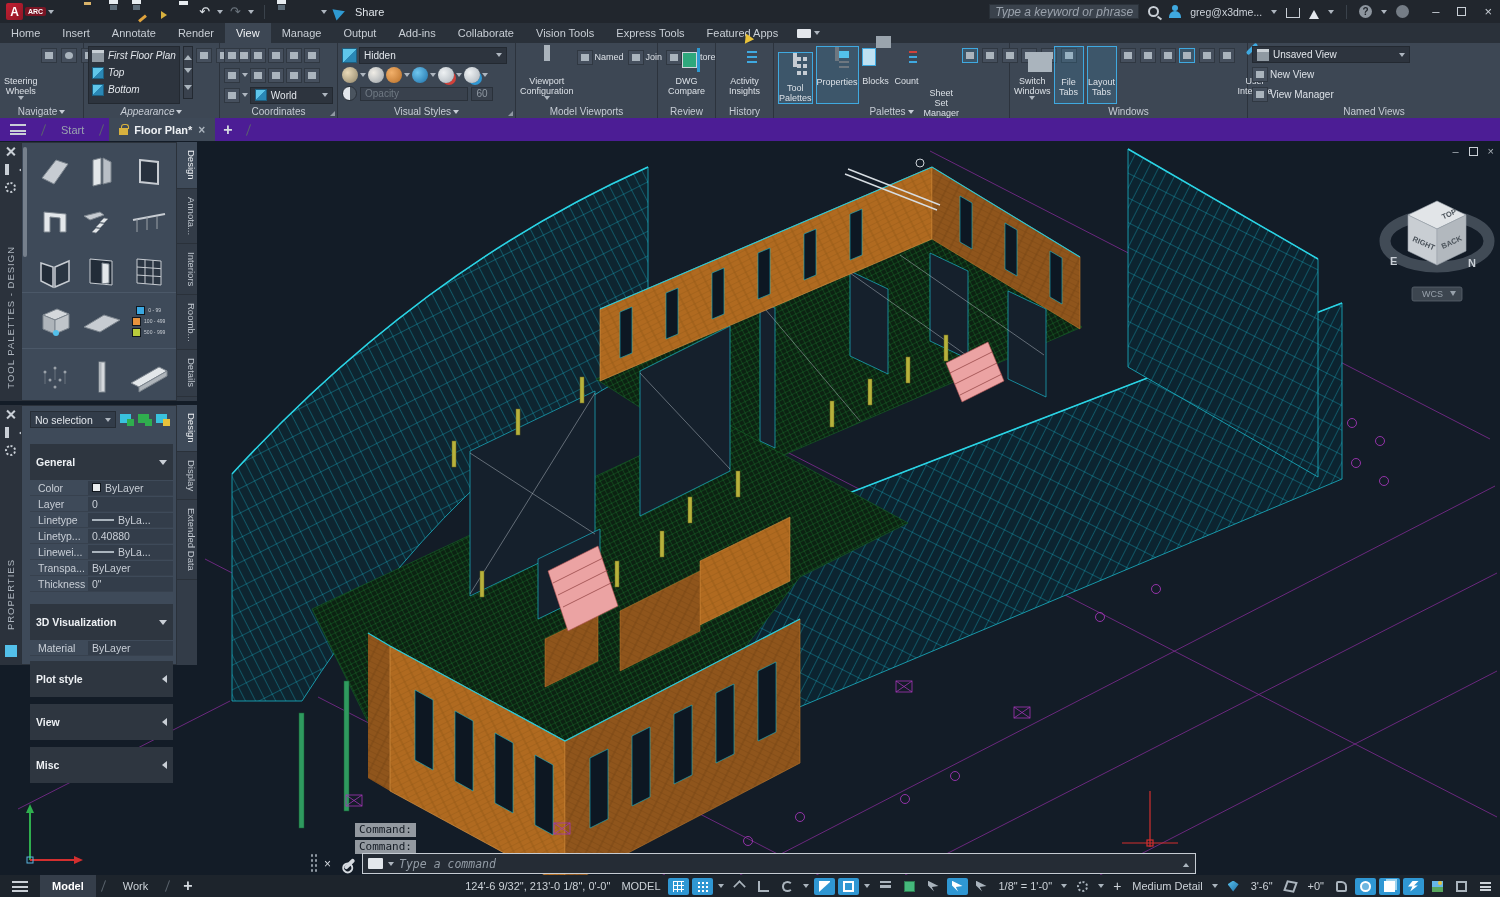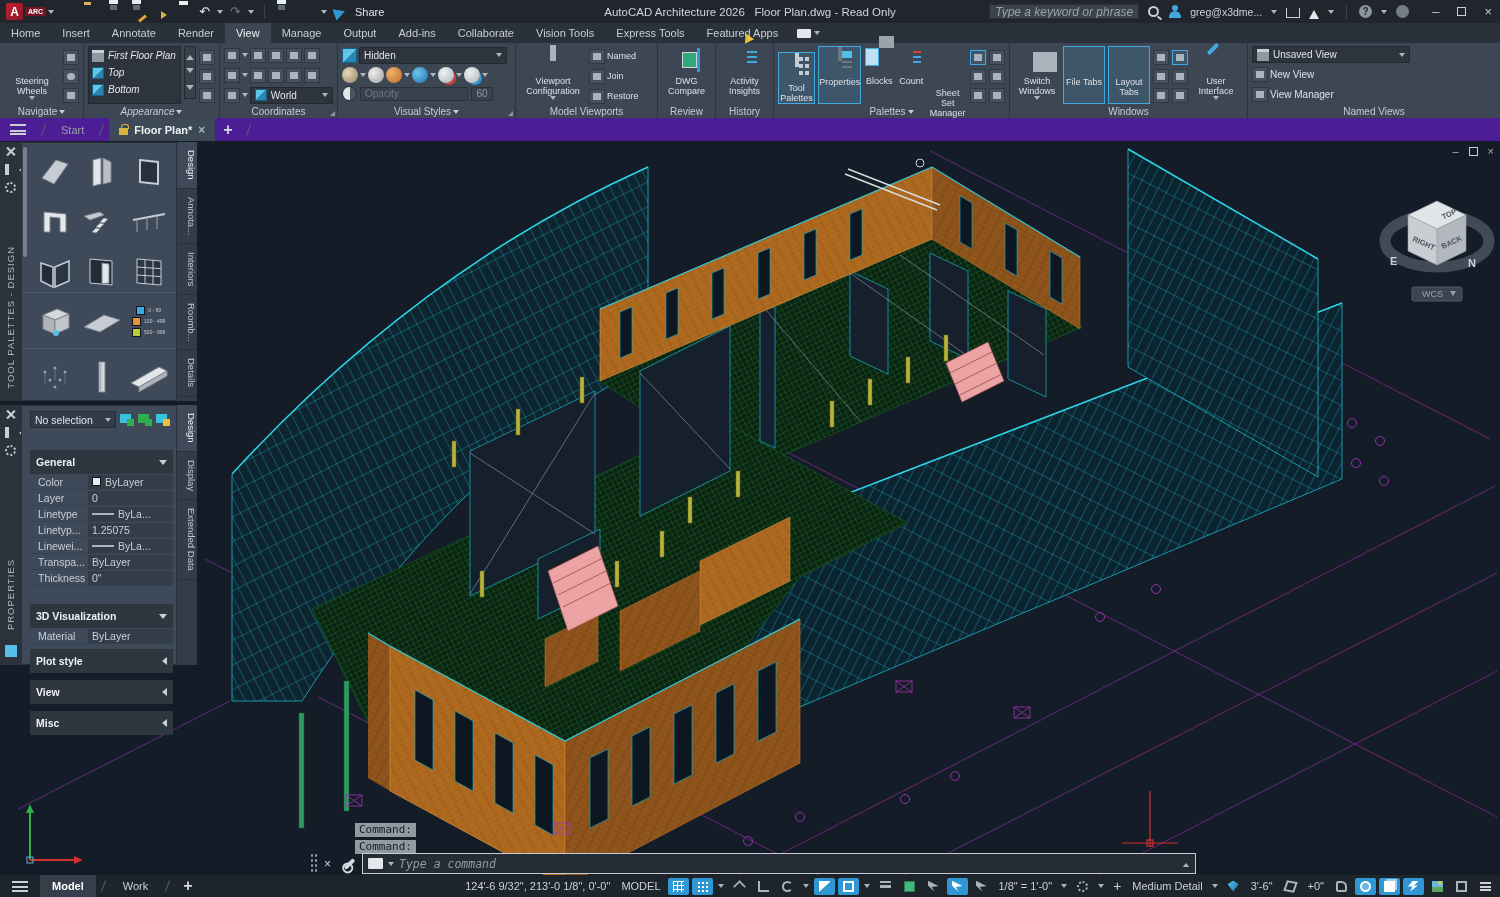--- a/index.html
+++ b/index.html
@@ -86,21 +86,21 @@
   .blkico:after{content:""; position:absolute; right:0; top:0; width:12px; height:16px; background:#bfe1f2; border:1px solid #3fa9e0;}
   .cntico{ width:18px; height:24px; background:#e3e7ec; position:relative; font-weight:bold;}
   .cntico:before{content:""; position:absolute; left:2px; top:3px; width:8px; height:2px; background:#d2413a; box-shadow:0 5px 0 #3fa9e0, 0 10px 0 #3fa9e0;}
   .ssmico{ width:26px; height:24px; background:linear-gradient(100deg,#c3cad1 60%, #98a2ab 61%); border-radius:2px 10px 10px 2px;}
   .swin{ width:24px; height:20px; background:#e3e7ec; position:relative;}
   .swin:before{content:""; position:absolute; left:-4px; top:4px; width:24px; height:20px; background:#aab4bd; }
   .ftabs{ width:26px; height:22px; background:#e3e7ec; clip-path:polygon(0 30%, 40% 30%, 55% 0, 100% 0, 100% 100%, 0 100%);}
   .uiico{ width:26px; height:22px; background:#e3e7ec; position:relative;}
   .uiico:before{content:""; position:absolute; left:0; top:0; width:100%; height:5px; background:#8f99a2;}
   .uiico:after{content:""; position:absolute; right:-4px; bottom:-3px; width:14px; height:4px; background:#3fa9e0; transform:rotate(-45deg); border-radius:2px;}
-  .smallcol { display:flex; flex-direction:column; justify-content:center; gap:4px; padding-top:2px;}
+  .smallcol { display:flex; flex-direction:row; justify-content:flex-end; gap:4px; padding-top:2px;}
   .srow { display:flex; align-items:center; gap:2px; height:18px; }
   .sbtn { width:16px; height:15px; background:#46505e; border:1px solid #303842; position:relative;}
   .sbtn.framed { border:1px solid #3fa9e0; background:rgba(63,169,224,0.15);}
   .sbtn i { position:absolute; inset:3px; background:#aab4bd; display:block;}
   .slabel { font-size:9px; color:#dbe0e6; white-space:nowrap; }
   .dropbox { height:17px; background:#2d343e; border:1px solid #232931; color:#e2e6eb; font-size:10px;
     display:flex; align-items:center; gap:4px; padding:0 4px; }
   .dropbox .caret{ margin-left:auto; }
   .lst { width:104px; background:#2d343e; border:1px solid #232931; font-size:10px; color:#e2e6eb;}
   .lst .li { display:flex; align-items:center; gap:4px; height:17px; padding:0 3px; white-space:nowrap; overflow:hidden;}
@@ -173,21 +173,21 @@
 
   
   .propHead { display:flex; align-items:center; gap:4px; padding:5px 4px 4px 8px;}
   .noSel { width:86px; height:17px; background:#323c49; border:1px solid #262d36; color:#e2e6eb; font-size:10.5px;
      display:flex; align-items:center; padding:0 4px;}
   .noSel .caret{ margin-left:auto;}
   .qs { width:14px; height:12px; position:relative;}
   .qs:before{content:""; position:absolute; inset:0 3px 3px 0; background:#39c2dd;}
   .qs:after{content:""; position:absolute; right:0; bottom:0; width:7px; height:7px; background:#2fae4e;}
   .qs.g:before{ background:#2fae4e; } .qs.y:after{ background:#e8c23a;}
-  .sect { background:#2e3640; color:#eef1f4; font-size:10.5px; font-weight:bold; padding:6px 6px; margin:18px 3px 0 8px;
+  .sect { background:#2e3640; color:#eef1f4; font-size:10.5px; font-weight:bold; padding:12px 6px; margin:12px 3px 0 8px;
      display:flex; align-items:center;text-align:center; }
   .sect .tri { margin-left:auto; width:0; height:0; border-left:4px solid transparent; border-right:4px solid transparent; border-top:5px solid #c9cfd6;}
   .sect .triL { margin-left:auto; width:0; height:0; border-top:4px solid transparent; border-bottom:4px solid transparent; border-right:5px solid #c9cfd6;}
   .prow { display:flex; align-items:center; height:16px; font-size:10.5px; color:#c9cfd7; margin-left:8px; margin-right:3px;
      border-bottom:1px solid #37414e;}
   .prow .plab { width:58px; padding-left:8px; white-space:nowrap; overflow:hidden;}
   .prow .pval { flex:1; background:#333d4a; height:14px; display:flex; align-items:center; gap:4px; padding:0 4px; white-space:nowrap; overflow:hidden;}
   .swatch { width:9px; height:9px; background:#e8ecef; border:1px solid #10161d;}
   .lineseg { width:22px; height:2px; background:#aab4bd; }
 
@@ -252,24 +252,20 @@
         <span class="caret"></span>
       <span class="vsep"></span>
       <span class="qi"><span class="qi-save"></span></span>
       <span class="qi"><span class="qi-page"></span></span>
       <span class="caret"></span>
       <span class="share">
         <span class="planeIcon"></span>
         <span>Share</span>
       </span>
     </div>
-    <div class="title-center">
-      <span>AutoCAD Architecture 2026</span>&nbsp;&nbsp;
-      <span>Floor Plan.dwg - Read Only</span>
-    </div>
     <div class="tb-right">
       <input class="searchbox" placeholder="Type a keyword or phrase" style="">
       <span class="mag"></span>
       <span class="person"></span>
       <span style="font-size:10.5px;">greg@x3dme...</span>
       <span class="caret"></span>
       <span class="cart"></span>
       <span class="alogo"></span>
       <span class="caret"></span>
       <span class="vsep"></span>
@@ -1032,21 +1028,21 @@
         <div class="prow">
           <span class="plab">Linetype</span>
           <span class="pval">
               <span class="lineseg"></span>
               <span>ByLa...</span>
             </span>
         </div>
         <div class="prow">
           <span class="plab">Linetyp...</span>
           <span class="pval">
-              <span>1.25075</span>
+              <span>0.40880</span>
             </span>
         </div>
         <div class="prow">
           <span class="plab">Linewei...</span>
           <span class="pval">
               <span class="lineseg"></span>
               <span>ByLa...</span>
             </span>
         </div>
         <div class="prow">

